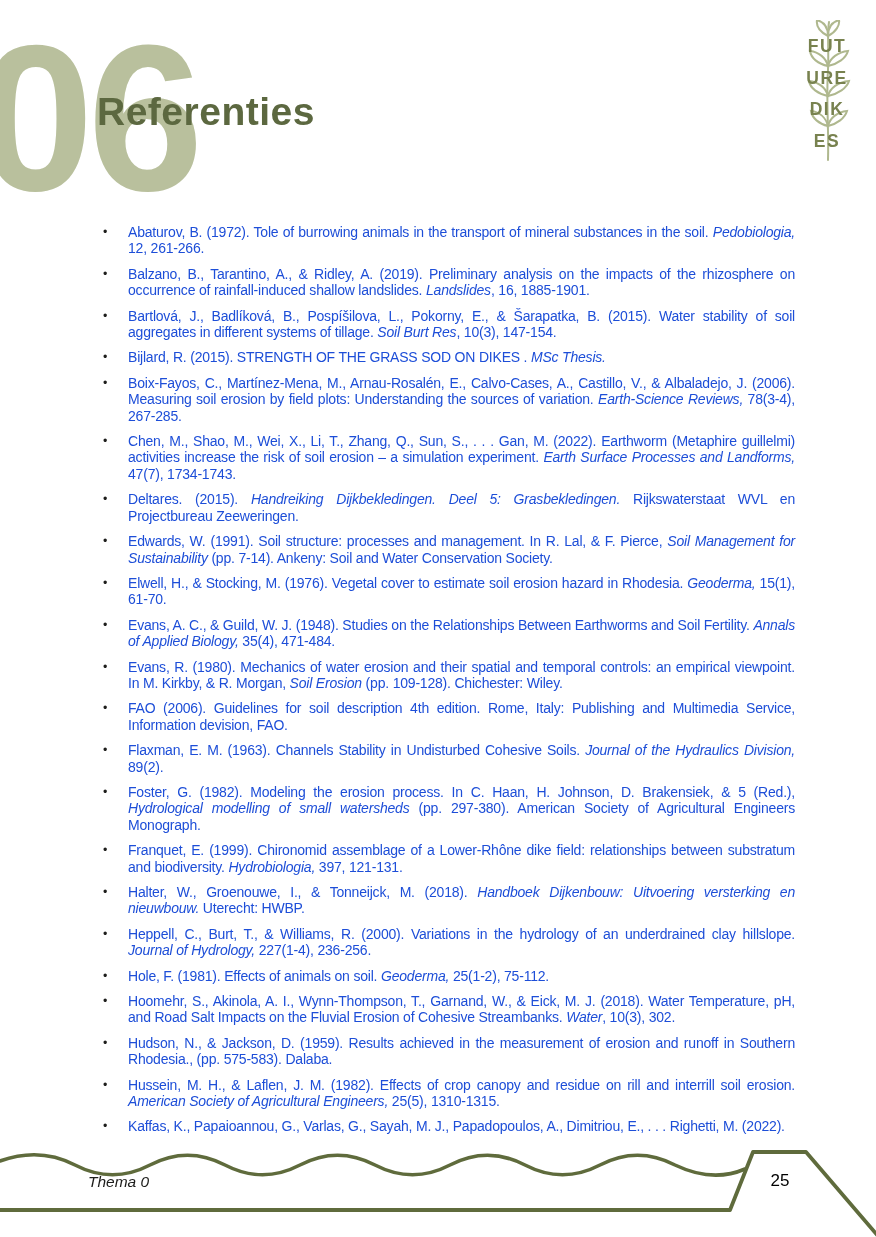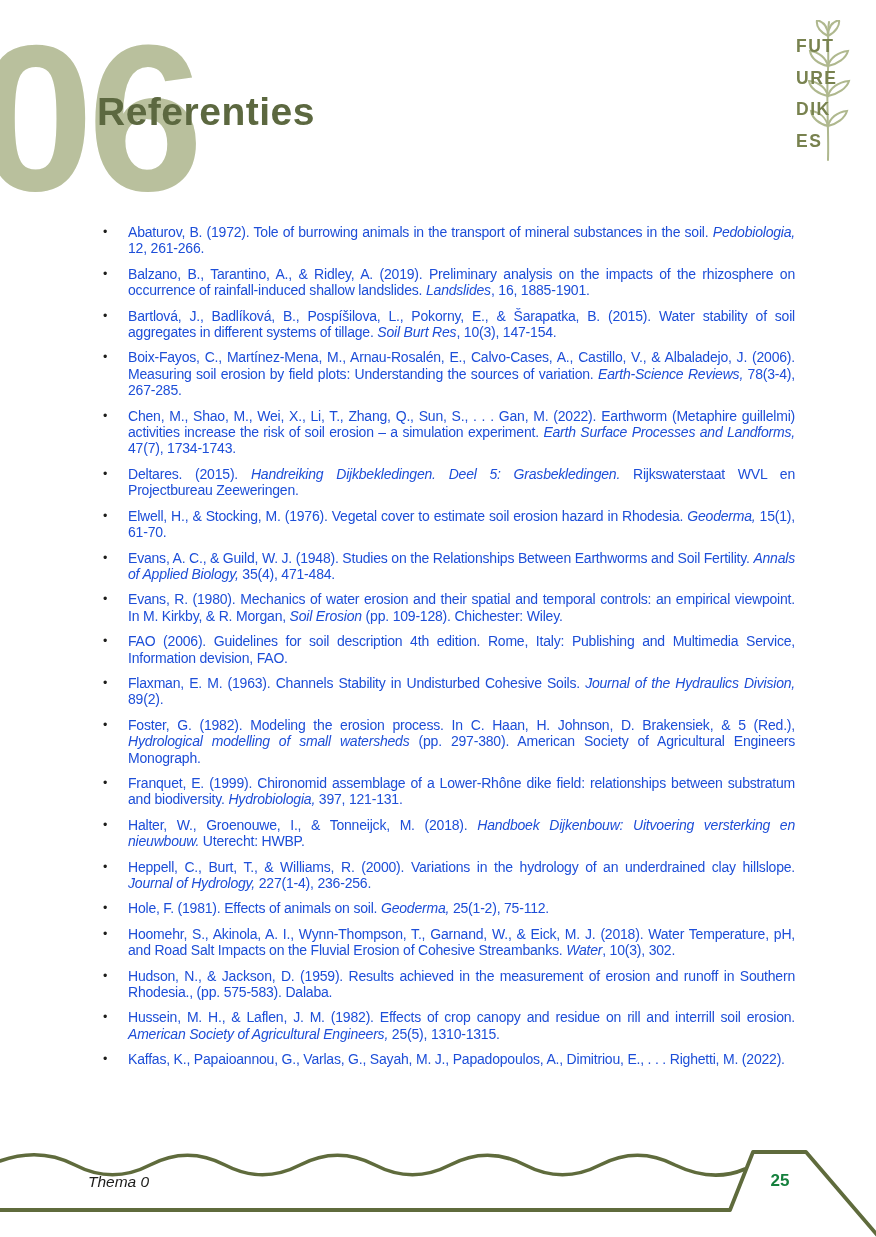--- a/index.html
+++ b/index.html
@@ -50,20 +50,21 @@
     position:relative;
     padding-top:9px;
     z-index:2;
   }
   .logo .logo-line {
     font-size:17.5px;
     font-weight:700;
     letter-spacing:1.5px;
     line-height:31.5px;
     color:#78824f;
+    text-align:center;
   }
 
   
   .ref-list {
     position:absolute;
     left:128px; top:224px;
     width:667px;
     list-style:none;
   }
   .ref-list li {
@@ -101,22 +102,22 @@
     font-size:15.5px;
     font-style:italic;
     color:#1d1d1b;
   }
   .footer .page-number {
     position:absolute;
     left:756px; top:44px;
     width:48px;
     text-align:center;
     font-size:17px;
-    font-weight:700;
-    color:#15803d;
+    font-weight:400;
+    color:#000000;
   }
 </style>
 </head>
 <body>
 
 <div class="big-number">06</div>
 <h1 class="page-title">Referenties</h1>
 
 <div class="logo">
   <svg class="plant" viewBox="0 0 54 142" fill="none">
@@ -137,23 +138,25 @@
       <div class="logo-line">URE</div>
       <div class="logo-line">DIK</div>
       <div class="logo-line">ES</div>
     </div>
 </div>
 
 <ul class="ref-list">
     <li><span>Abaturov, B. (1972). Tole of burrowing animals in the transport of mineral substances in the soil. </span><em>Pedobiologia,</em><span> 12, 261-266.</span></li>
     <li><span>Balzano, B., Tarantino, A., &amp; Ridley, A. (2019). Preliminary analysis on the impacts of the rhizosphere on occurrence of rainfall-induced shallow landslides. </span><em>Landslides</em><span>, 16, 1885-1901.</span></li>
     <li><span>Bartlová, J., Badlíková, B., Pospíšilova, L., Pokorny, E., &amp; Šarapatka, B. (2015). Water stability of soil aggregates in different systems of tillage. </span><em>Soil Burt Res</em><span>, 10(3), 147-154.</span></li>
+    <li><span>Bijlard, R. (2015). STRENGTH OF THE GRASS SOD ON DIKES . </span><em>MSc Thesis.</em></li>
     <li><span>Boix-Fayos, C., Martínez-Mena, M., Arnau-Rosalén, E., Calvo-Cases, A., Castillo, V., &amp; Albaladejo, J. (2006). Measuring soil erosion by field plots: Understanding the sources of variation. </span><em>Earth-Science Reviews,</em><span> 78(3-4), 267-285.</span></li>
     <li><span>Chen, M., Shao, M., Wei, X., Li, T., Zhang, Q., Sun, S., . . . Gan, M. (2022). Earthworm (Metaphire guillelmi) activities increase the risk of soil erosion – a simulation experiment. </span><em>Earth Surface Processes and Landforms,</em><span> 47(7), 1734-1743.</span></li>
     <li><span>Deltares. (2015). </span><em>Handreiking Dijkbekledingen. Deel 5: Grasbekledingen.</em><span> Rijkswaterstaat WVL en Projectbureau Zeeweringen.</span></li>
+    <li><span>Edwards, W. (1991). Soil structure: processes and management. In R. Lal, &amp; F. Pierce, </span><em>Soil Management for Sustainability</em><span> (pp. 7-14). Ankeny: Soil and Water Conservation Society.</span></li>
     <li><span>Elwell, H., &amp; Stocking, M. (1976). Vegetal cover to estimate soil erosion hazard in Rhodesia. </span><em>Geoderma,</em><span> 15(1), 61-70.</span></li>
     <li><span>Evans, A. C., &amp; Guild, W. J. (1948). Studies on the Relationships Between Earthworms and Soil Fertility. </span><em>Annals of Applied Biology,</em><span> 35(4), 471-484.</span></li>
     <li><span>Evans, R. (1980). Mechanics of water erosion and their spatial and temporal controls: an empirical viewpoint. In M. Kirkby, &amp; R. Morgan, </span><em>Soil Erosion</em><span> (pp. 109-128). Chichester: Wiley.</span></li>
     <li><span>FAO (2006). Guidelines for soil description 4th edition. Rome, Italy: Publishing and Multimedia Service, Information devision, FAO.</span></li>
     <li><span>Flaxman, E. M. (1963). Channels Stability in Undisturbed Cohesive Soils. </span><em>Journal of the Hydraulics Division,</em><span> 89(2).</span></li>
     <li><span>Foster, G. (1982). Modeling the erosion process. In C. Haan, H. Johnson, D. Brakensiek, &amp; 5 (Red.), </span><em>Hydrological modelling of small watersheds</em><span> (pp. 297-380). American Society of Agricultural Engineers Monograph.</span></li>
     <li><span>Franquet, E. (1999). Chironomid assemblage of a Lower-Rhône dike field: relationships between substratum and biodiversity. </span><em>Hydrobiologia,</em><span> 397, 121-131.</span></li>
     <li><span>Halter, W., Groenouwe, I., &amp; Tonneijck, M. (2018). </span><em>Handboek Dijkenbouw: Uitvoering versterking en nieuwbouw.</em><span> Uterecht: HWBP.</span></li>
     <li><span>Heppell, C., Burt, T., &amp; Williams, R. (2000). Variations in the hydrology of an underdrained clay hillslope. </span><em>Journal of Hydrology,</em><span> 227(1-4), 236-256.</span></li>
     <li><span>Hole, F. (1981). Effects of animals on soil. </span><em>Geoderma,</em><span> 25(1-2), 75-112.</span></li>

